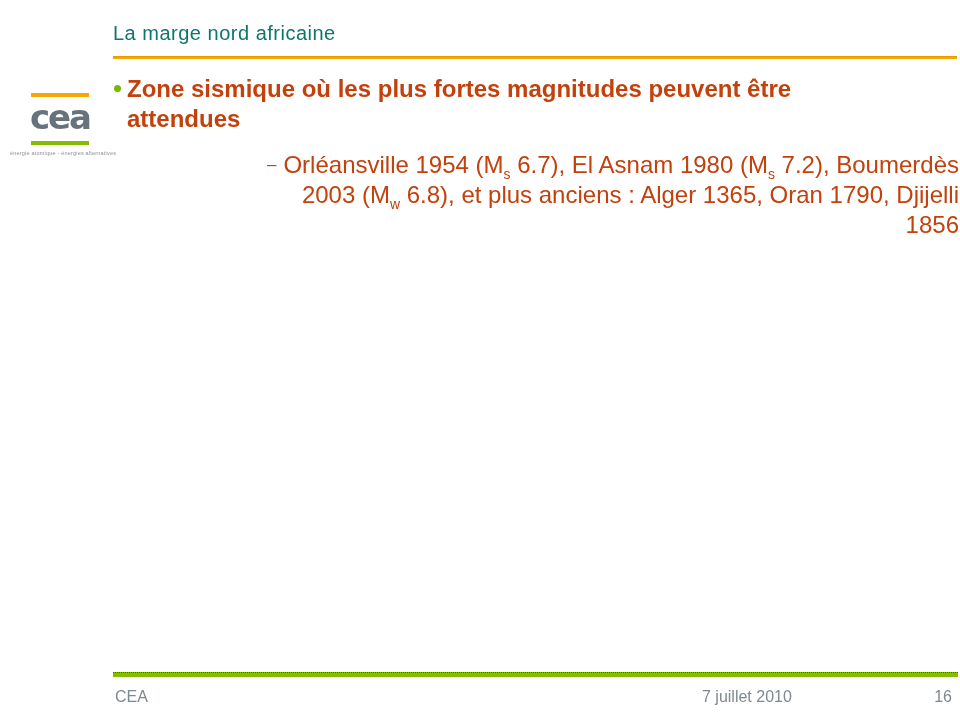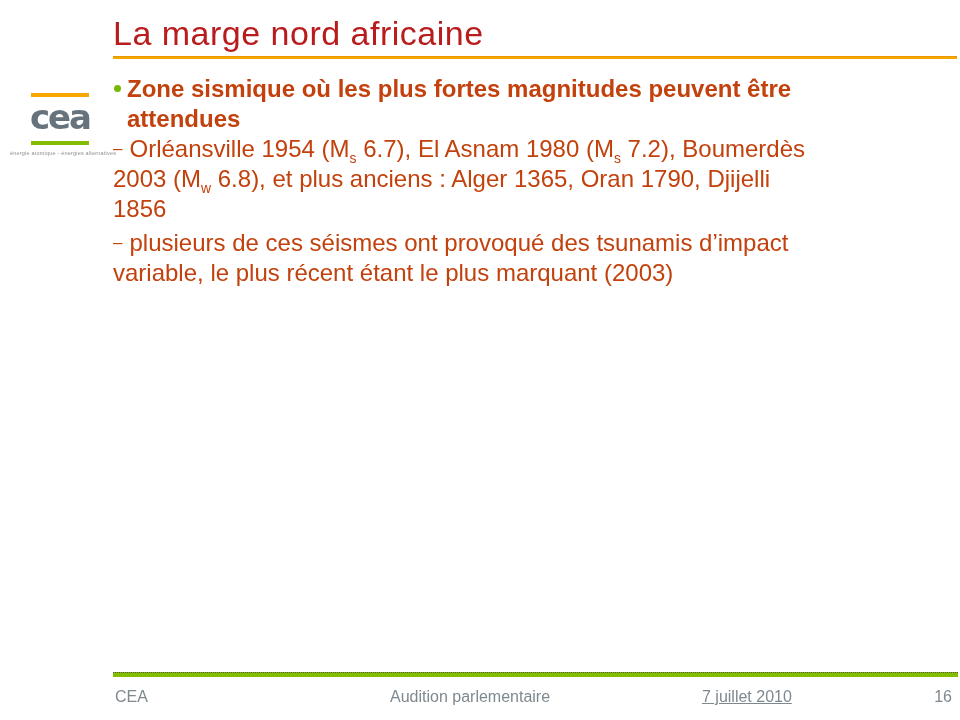--- a/index.html
+++ b/index.html
@@ -4,21 +4,21 @@
 <style>
   html,body{margin:0;padding:0;background:#fff;}
   .slide{
     position:relative;width:960px;height:720px;background:#ffffff;overflow:hidden;
     font-family:"Liberation Sans","DejaVu Sans",sans-serif;
   }
 
   
   .title{
     position:absolute;left:113px;top:18px;width:844px;
-    font-size:34px;line-height:30px;color:#b91c1c;letter-spacing:0.5px;
+    font-size:20px;line-height:30px;color:#0f766e;letter-spacing:0.5px;
   }
   .title-rule{
     position:absolute;left:113px;top:56px;width:844px;height:3px;
     background:#f7a800;border-top:1px solid #e89a00;box-sizing:border-box;
   }
 
   
   .logo{position:absolute;left:10px;top:93px;width:100px;text-align:center;}
   .logo .bar{height:4px;width:58px;margin:0 auto;}
   .logo .bar.orange{background:#f7a800;}
@@ -40,37 +40,37 @@
   }
   ul.lv1{list-style:none;margin:0;padding:0;}
   ul.lv1 > li.b1{position:relative;padding-left:14px;font-weight:bold;margin-top:12px;}
   ul.lv1 > li.b1:first-child{margin-top:0;}
   ul.lv1 > li.b1::before{
     content:"";position:absolute;left:1px;top:11px;width:7px;height:7px;
     border-radius:50%;background:#76b900;
   }
   ul.subs{list-style:none;margin:0 0 8px 0;padding:0;font-weight:normal;}
   ul.subs > li{margin-top:4px;}
-  ul.subs > li:first-child{margin-top:0;}
+  ul.subs > li:first-child{margin-top:16px;text-align:right;}
   .dash{font-size:17px;vertical-align:3px;margin-right:7px;}
   .wrap{white-space:pre-line;}
   sub{font-size:0.58em;line-height:0;}
 
   
   .footer{position:absolute;left:113px;top:672px;width:845px;}
   .footer-line{
     height:5px;background:#84bd00;border-top:1px dotted #555;box-sizing:border-box;
   }
   .footer-row{
     position:relative;margin-top:11px;height:20px;
     font-size:16px;color:#7e898f;
   }
   .f-left{position:absolute;left:2px;top:0;}
   .f-center{position:absolute;left:277px;top:0;}
-  .f-date{position:absolute;left:589px;top:0;text-decoration:underline;}
+  .f-date{position:absolute;left:589px;top:0;}
   .f-page{position:absolute;right:6px;top:0;margin-left:12px;}
 </style>
 </head>
 <body>
 
 <div class="slide">
 
   <div class="title">La marge nord africaine</div>
   <div class="title-rule"></div>
 
@@ -88,33 +88,28 @@
         <span class="wrap">Zone sismique où les plus fortes magnitudes peuvent être
 attendues</span>
       </li>
 
       <ul class="subs">
         <li>
           <span class="dash">–</span><span class="wrap">Orléansville 1954 (M<sub>s</sub> 6.7), El Asnam 1980 (M<sub>s</sub> 7.2), Boumerdès
 2003 (M<sub>w</sub> 6.8), et plus anciens : Alger 1365, Oran 1790, Djijelli
 1856</span>
         </li>
-        <li>
-          <span class="dash">–</span><span class="wrap">plusieurs de ces séismes ont provoqué des tsunamis d’impact
-variable, le plus récent étant le plus marquant (2003)</span>
-        </li>
       </ul>
 
 
     </ul>
   </div>
 
   <div class="footer">
     <div class="footer-line"></div>
     <div class="footer-row">
       <span class="f-left">CEA</span>
-      <span class="f-center">Audition parlementaire</span>
       <span class="f-date">7 juillet 2010</span>
       <span class="f-page">16</span>
     </div>
   </div>
 
 </div>
 
 </body></html>

